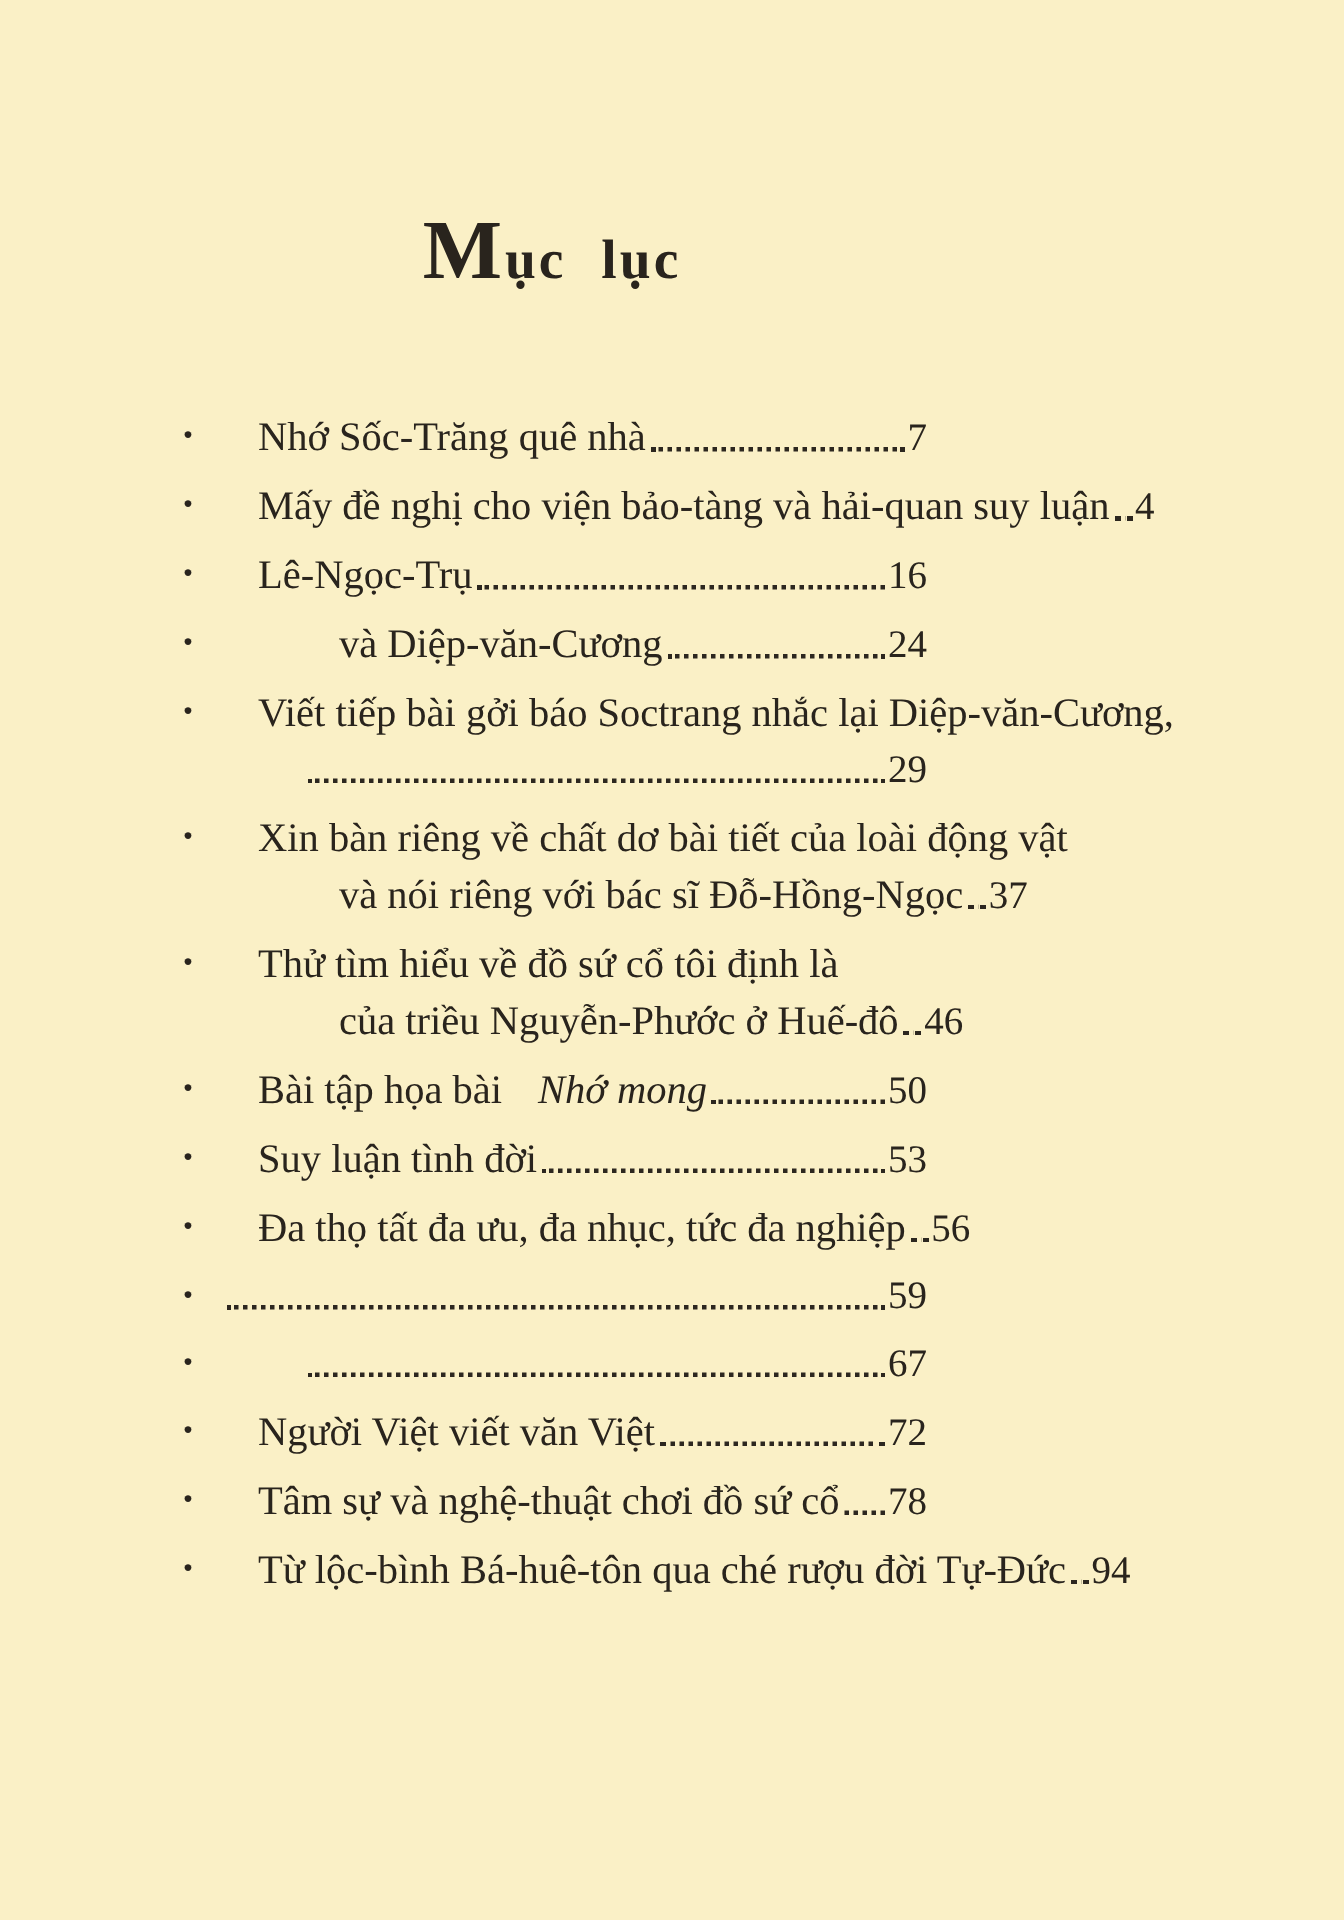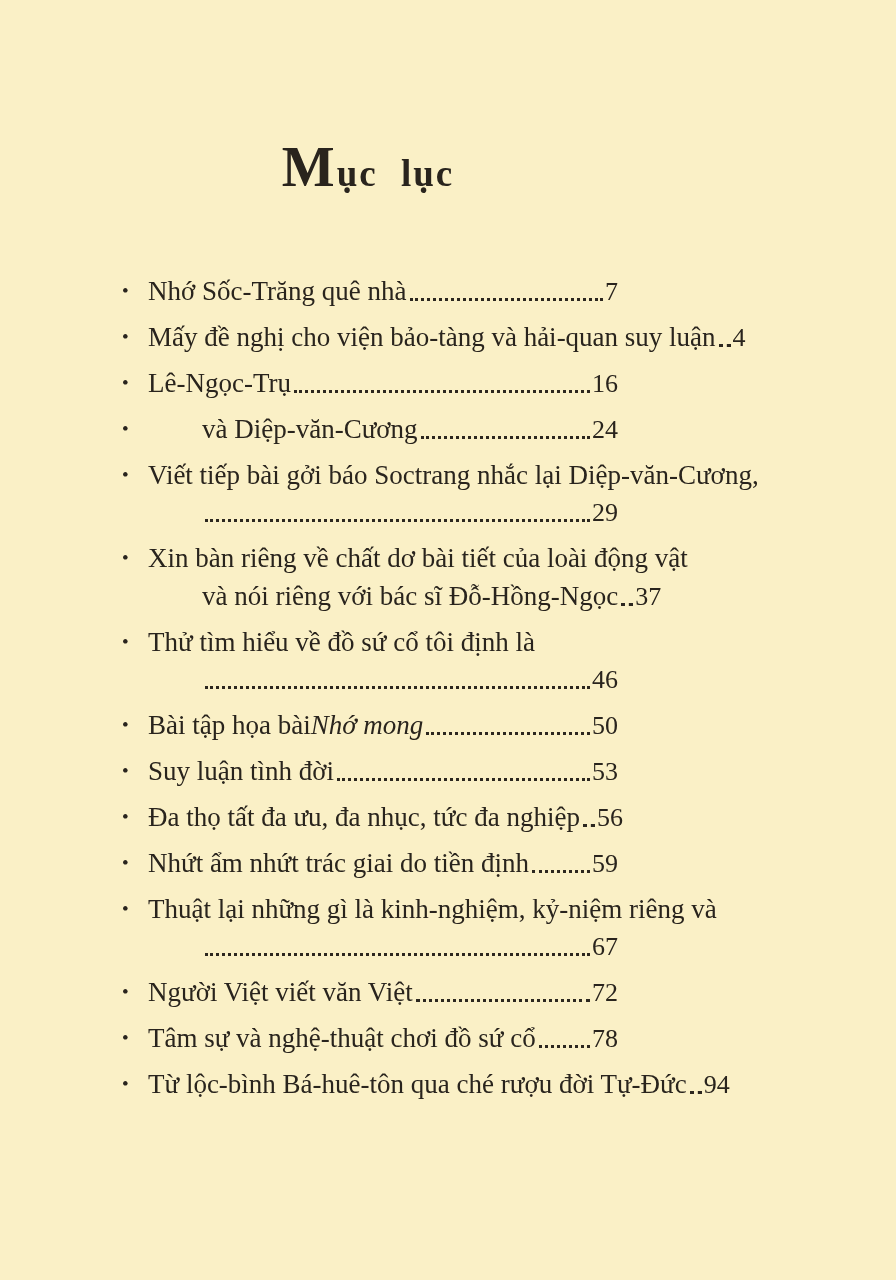--- a/index.html
+++ b/index.html
@@ -54,21 +54,21 @@
   .line {
     display: flex;
     align-items: baseline;
     line-height: 38px;
     font-size: 27px;
     white-space: nowrap;
   }
   .line.cont {
     padding-left: 54px; 
   }
-  .seg { flex: 0 0 auto; }
+  .seg { flex: 0 0 auto; margin-left: 24px; }
   em.seg { }
   .leader {
     flex: 1 1 auto;
     min-width: 12px;
     align-self: flex-end;
     margin: 0 1px 10px 3px;
     border-bottom: 3px dotted #2c271f;
     height: 0;
   }
   .pagenum {
@@ -149,20 +149,21 @@
           </div>
         </div>
       </li>
       <li class="entry">
         <span class="bullet">•</span>
         <div class="entry-body">
           <div class="line">
             <span class="seg">Thử tìm hiểu về đồ sứ cổ tôi định là</span>
           </div>
           <div class="line cont">
+            <span class="seg">của triều Nguyễn-Phước ở Huế-đô </span>
             <span class="leader"></span>
             <span class="pagenum">46</span>
           </div>
         </div>
       </li>
       <li class="entry">
         <span class="bullet">•</span>
         <div class="entry-body">
           <div class="line">
             <span class="seg">Bài tập họa bài </span>
@@ -189,32 +190,28 @@
             <span class="seg">Đa thọ tất đa ưu, đa nhục, tức đa nghiệp</span>
             <span class="leader"></span>
             <span class="pagenum">56</span>
           </div>
         </div>
       </li>
       <li class="entry">
         <span class="bullet">•</span>
         <div class="entry-body">
           <div class="line">
-            <span class="seg">Nhứt ẩm nhứt trác giai do tiền định  </span>
             <span class="leader"></span>
             <span class="pagenum">59</span>
           </div>
         </div>
       </li>
       <li class="entry">
         <span class="bullet">•</span>
         <div class="entry-body">
-          <div class="line">
-            <span class="seg">Thuật lại những gì là kinh-nghiệm, kỷ-niệm riêng và</span>
-          </div>
           <div class="line cont">
             <span class="leader"></span>
             <span class="pagenum">67</span>
           </div>
         </div>
       </li>
       <li class="entry">
         <span class="bullet">•</span>
         <div class="entry-body">
           <div class="line">

